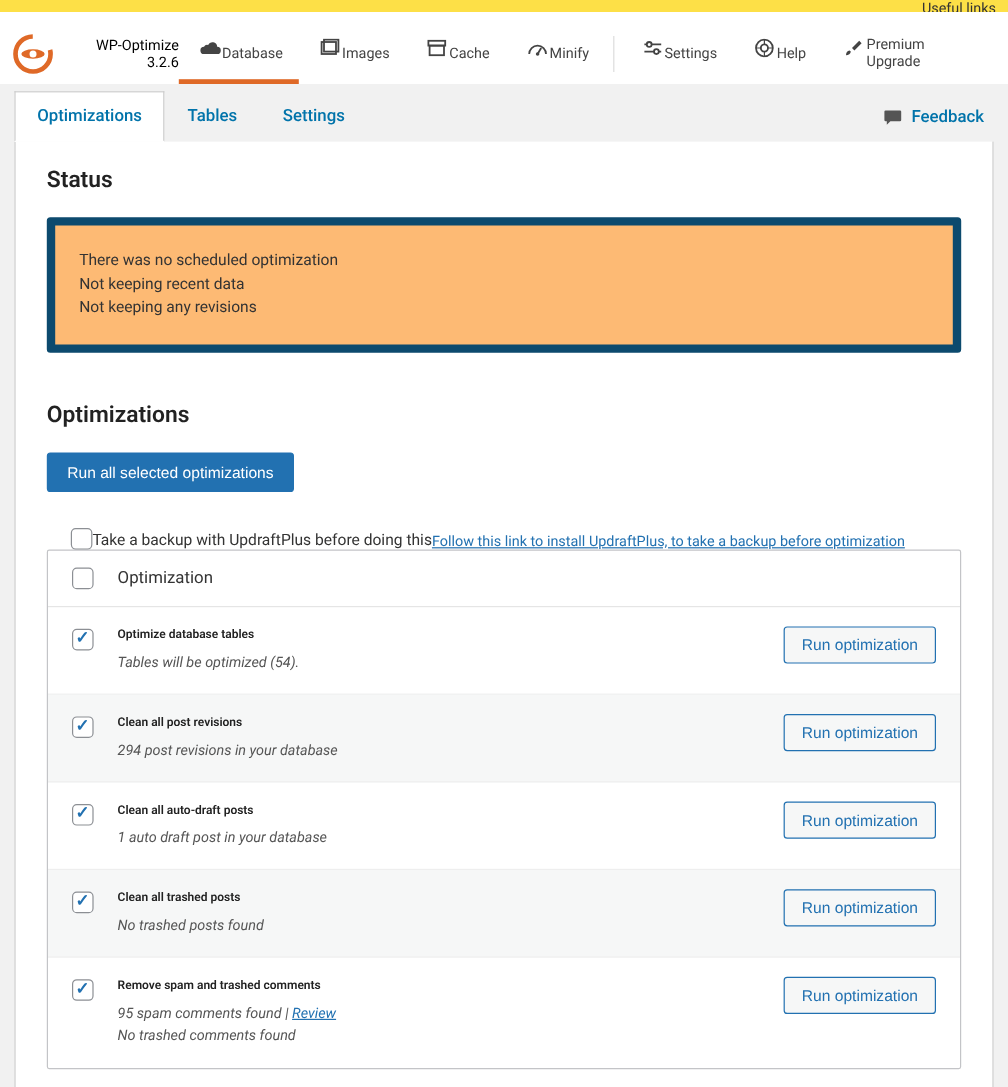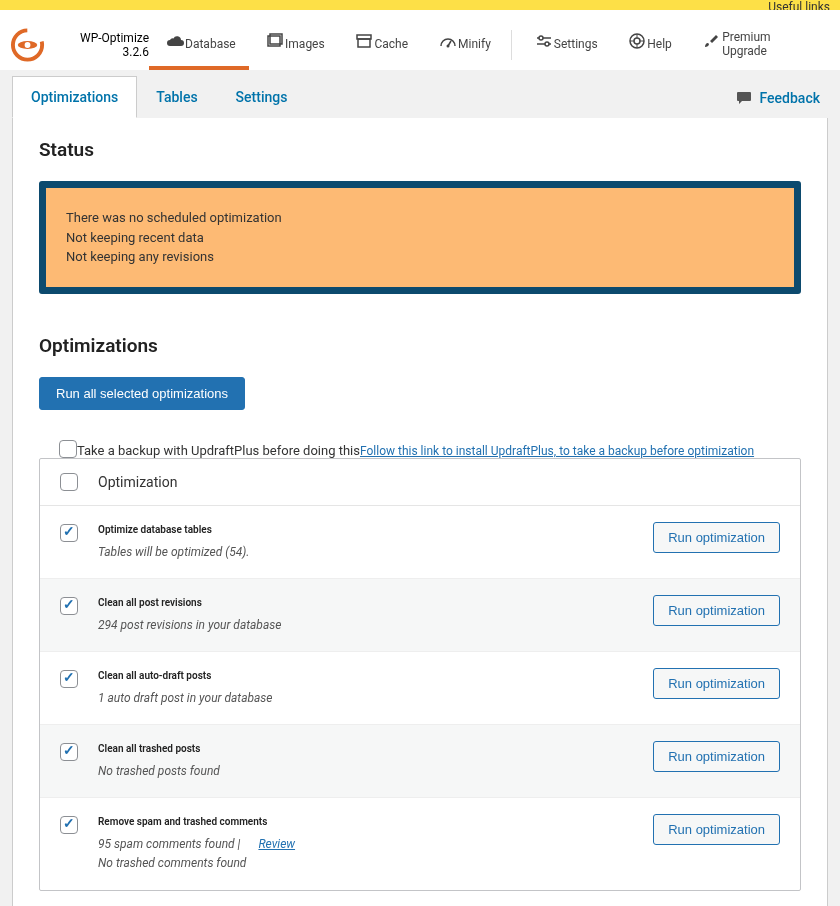--- a/index.html
+++ b/index.html
@@ -207,21 +207,20 @@
     }
     .opt-desc {
       font-size: 12px;
       font-style: italic;
       color: #555;
       line-height: 1.6;
     }
     .opt-desc a {
       color: #2271b1;
       text-decoration: underline;
-      margin-left: 15px;
     }
     .btn-run {
       background: #f6f7f7;
       color: #2271b1;
       border: 1px solid #2271b1;
       border-radius: 3px;
       padding: 7px 14px;
       font-size: 13px;
       cursor: pointer;
       margin-top: -2px;

